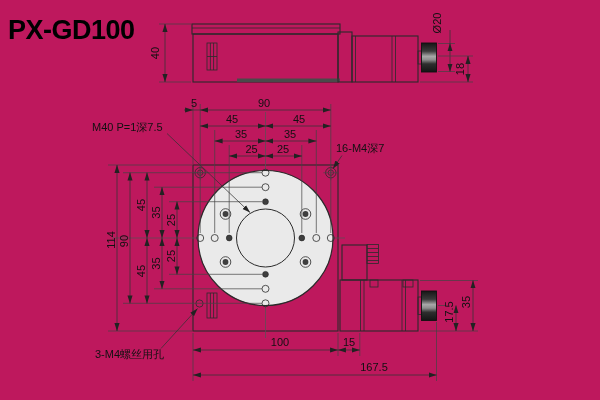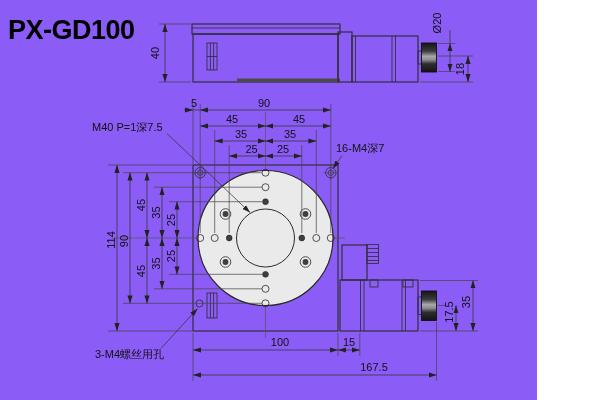--- a/index.html
+++ b/index.html
@@ -1,16 +1,16 @@
 <!DOCTYPE html>
 <html><head>
 <meta charset="utf-8">
 <style>
   html,body{margin:0;padding:0;background:#fff;}
-  .stage{position:relative;width:537px;height:400px;background:#8b5cf6;overflow:hidden;
+  .stage{position:relative;width:600px;height:400px;background:#be185d;overflow:hidden;
          font-family:"Liberation Sans","DejaVu Sans",sans-serif;}
   svg{display:block;}
   .outline{fill:none;stroke:#2b2b2b;stroke-width:1.1;}
   .thin{fill:none;stroke:#2b2b2b;stroke-width:0.8;}
   .dimline{fill:none;stroke:#333;stroke-width:0.75;}
   .extline{fill:none;stroke:#444;stroke-width:0.7;}
   .centerline{fill:none;stroke:#555;stroke-width:0.7;}
   .dim-text{font-size:11px;fill:#111;}
   .label-text{font-size:11px;fill:#111;}
   .title-text{font-size:27px;font-weight:bold;fill:#000;letter-spacing:-0.5px;}

